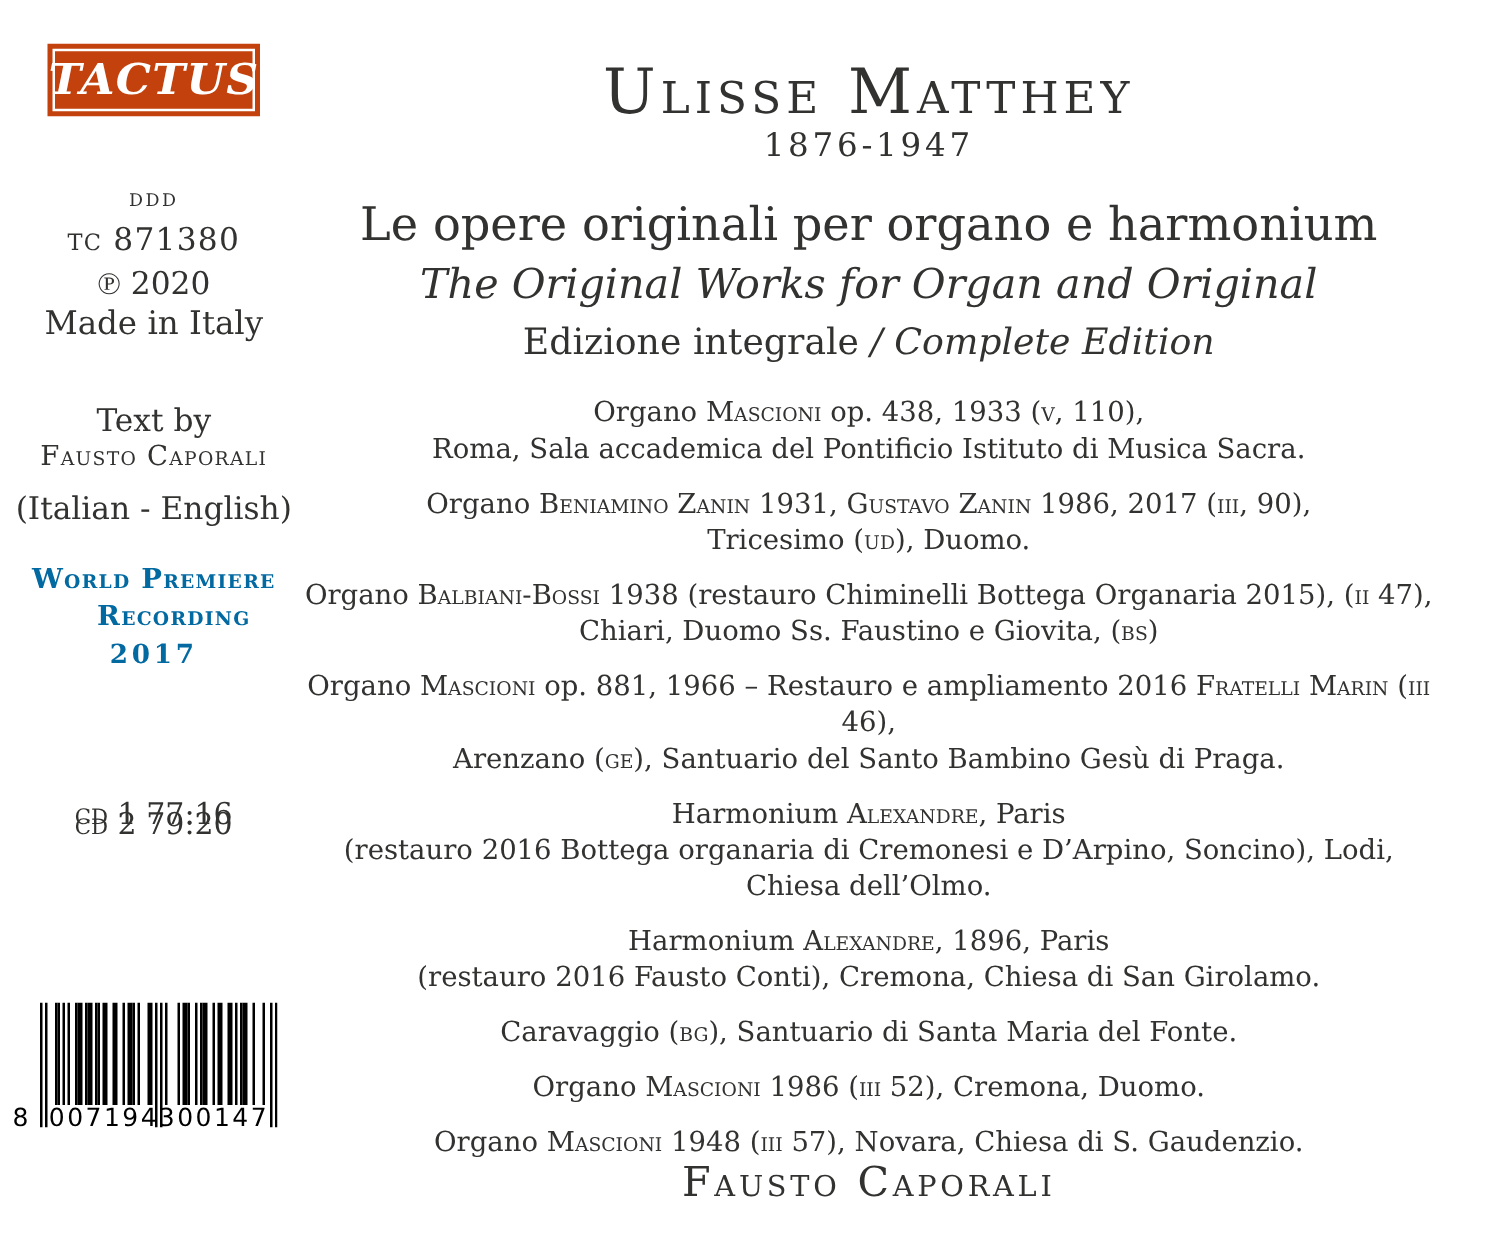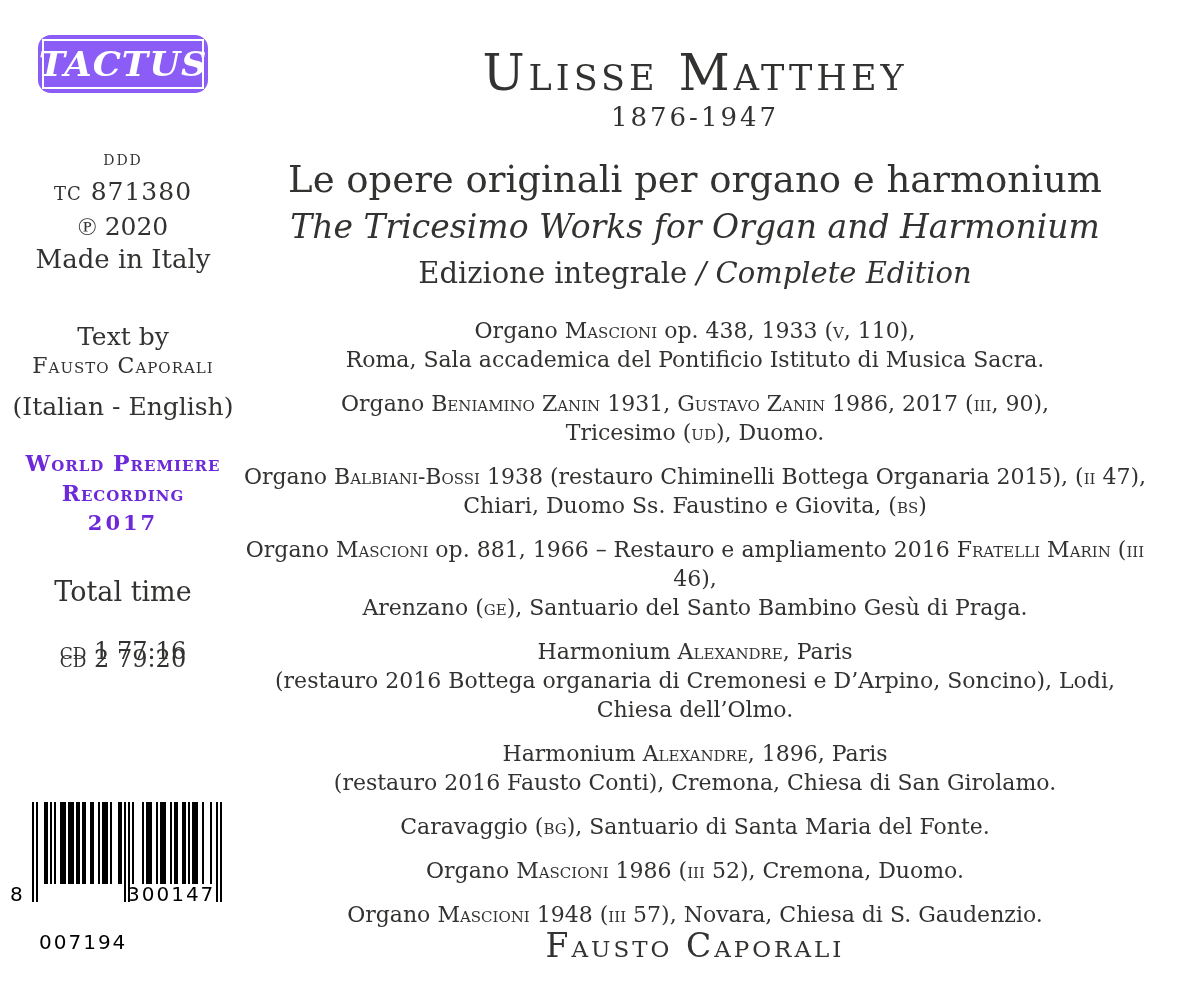--- a/index.html
+++ b/index.html
@@ -6,50 +6,50 @@
   body{
     width:1200px;height:1000px;position:relative;overflow:hidden;
     background:#ffffff;color:#323230;
     font-family:"DejaVu Serif", serif;
   }
   .abs{position:absolute;}
   .sc{font-variant:small-caps;}
 
   
   .leftcol{left:0;top:0;width:246px;height:1000px;}
-  .logo{left:38px;top:35px;width:170px;height:58px;background:#8b5cf6;border-radius:13px;}
+  .logo{left:38px;top:35px;width:170px;height:58px;background:#c2410c;}
   .logo-inner{position:absolute;inset:4px;border:2px solid #ffffff;
     display:flex;align-items:center;justify-content:center;}
   .logo-text{color:#ffffff;font-style:italic;font-weight:bold;font-size:34px;
     letter-spacing:1px;transform:scaleX(1.04);}
 
   .lc-line{left:0;width:246px;text-align:center;}
   .ddd{top:146px;font-size:20px;letter-spacing:2px;}
   .catalog{top:177px;font-size:25px;letter-spacing:1px;}
   .phono{top:212px;font-size:25px;text-align:center;}
   .madein{top:244px;font-size:26px;}
   .textby{top:322px;font-size:25px;}
   .textby-author{top:353px;font-size:22px;letter-spacing:1px;}
   .languages{top:392px;font-size:25px;}
-  .blue{color:#6d28d9;}
+  .blue{color:#0369a1;}
   .prem1{top:450px;font-size:22px;letter-spacing:1px;font-weight:600;}
-  .prem2{top:480px;font-size:22px;letter-spacing:1px;font-weight:600;}
+  .prem2{top:480px;font-size:22px;letter-spacing:1px;font-weight:600;margin-left:16px;}
   .prem3{top:510px;font-size:21px;letter-spacing:3px;font-weight:600;}
   .totaltime{top:576px;font-size:27px;}
   .cd1{top:637px;font-size:24px;}
   .cd2{top:645px;font-size:24px;}
   .cd3{top:677px;font-size:24px;}
 
   
   .barcode{left:14px;top:802px;width:214px;height:115px;}
   .barcode svg{position:absolute;left:18px;top:0;width:190px;height:100px;fill:#000;}
   .bc-digit{position:absolute;top:82px;font-family:"DejaVu Sans", sans-serif;
     font-size:20px;line-height:20px;color:#000;}
   .bc-first{left:-4px;}
-  .bc-g1{left:25px;width:82px;text-align:center;letter-spacing:2px;margin-top:48px;}
+  .bc-g1{left:25px;width:82px;text-align:center;letter-spacing:2px;}
   .bc-g2{left:113px;width:82px;text-align:center;letter-spacing:2px;}
 
   
   .maincol{left:240px;top:0;width:910px;text-align:center;}
   .artist{top:44px;font-size:50px;letter-spacing:4px;}
   .dates{top:102px;font-size:26px;letter-spacing:3px;}
   .title-it{top:158px;font-size:37px;}
   .title-en{top:207px;font-size:33px;font-style:italic;}
   .edition{top:256px;font-size:29px;}
   .edition .it{font-style:italic;}
@@ -74,21 +74,20 @@
   <div class="abs lc-line madein">Made in Italy</div>
 
   <div class="abs lc-line textby">Text by</div>
   <div class="abs lc-line textby-author sc">Fausto Caporali</div>
   <div class="abs lc-line languages">(Italian - English)</div>
 
   <div class="abs lc-line prem1 sc blue">World Premiere</div>
   <div class="abs lc-line prem2 sc blue">Recording</div>
   <div class="abs lc-line prem3 blue">2017</div>
 
-  <div class="abs lc-line totaltime">Total time</div>
   <div class="abs lc-line cd1 sc">cd 1 77:16</div>
   <div class="abs lc-line cd2 sc">cd 2 79:20</div>
 
   <div class="abs barcode">
     <svg preserveAspectRatio="none" viewBox="0 0 190 100">
         <rect x="0" y="0" width="2" height="100"></rect>
         <rect x="4" y="0" width="2" height="100"></rect>
         <rect x="12" y="0" width="2" height="82"></rect>
         <rect x="14" y="0" width="2" height="82"></rect>
         <rect x="18" y="0" width="2" height="82"></rect>
@@ -139,21 +138,21 @@
       </svg>
     <span class="bc-digit bc-first">8</span>
     <span class="bc-digit bc-g1">007194</span>
     <span class="bc-digit bc-g2">300147</span>
   </div>
 </div>
 
 <div class="abs maincol artist sc">Ulisse Matthey</div>
 <div class="abs maincol dates">1876-1947</div>
 <div class="abs maincol title-it">Le opere originali per organo e harmonium</div>
-<div class="abs maincol title-en">The Tricesimo Works for Organ and Harmonium</div>
+<div class="abs maincol title-en">The Original Works for Organ and Original</div>
 <div class="abs maincol edition">
   <span>Edizione integrale</span><span class="it"> / </span><span class="it">Complete Edition</span>
 </div>
 
 <div class="abs maincol organ-list">
     <div class="organ-para">
       <div class="organ-line"><span>Organo </span><span class="sc">Mascioni</span><span> op. 438, 1933 (</span><span class="sc">v</span><span>, 110),</span></div>
       <div class="organ-line"><span>Roma, Sala accademica del Pontificio Istituto di Musica Sacra.</span></div>
     </div>
     <div class="organ-para">

